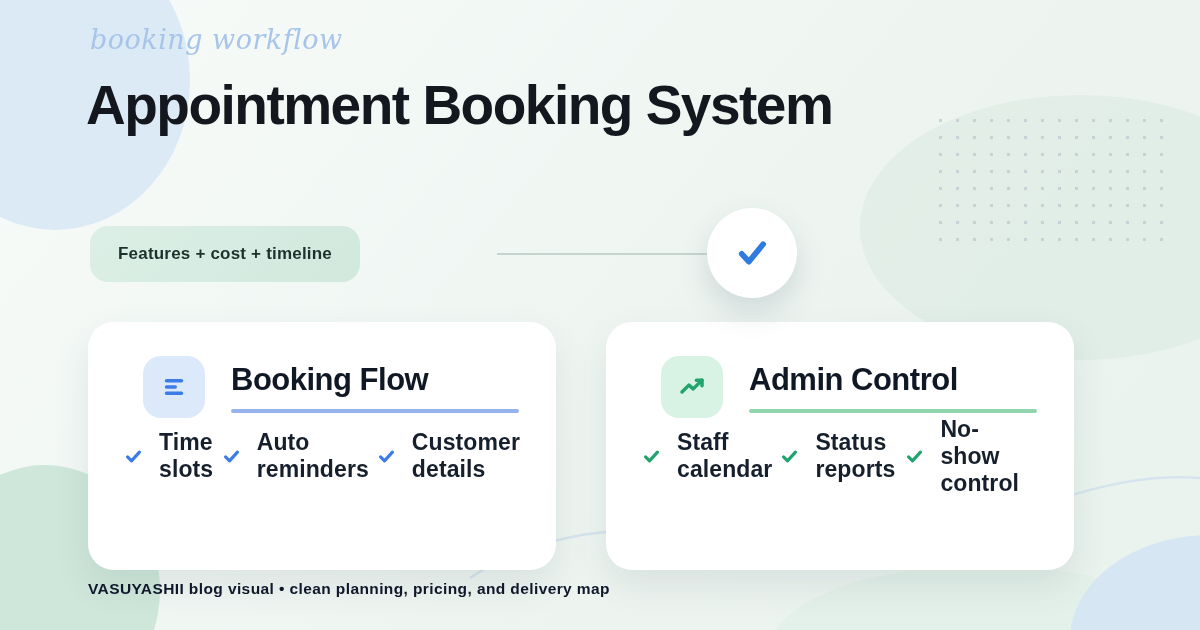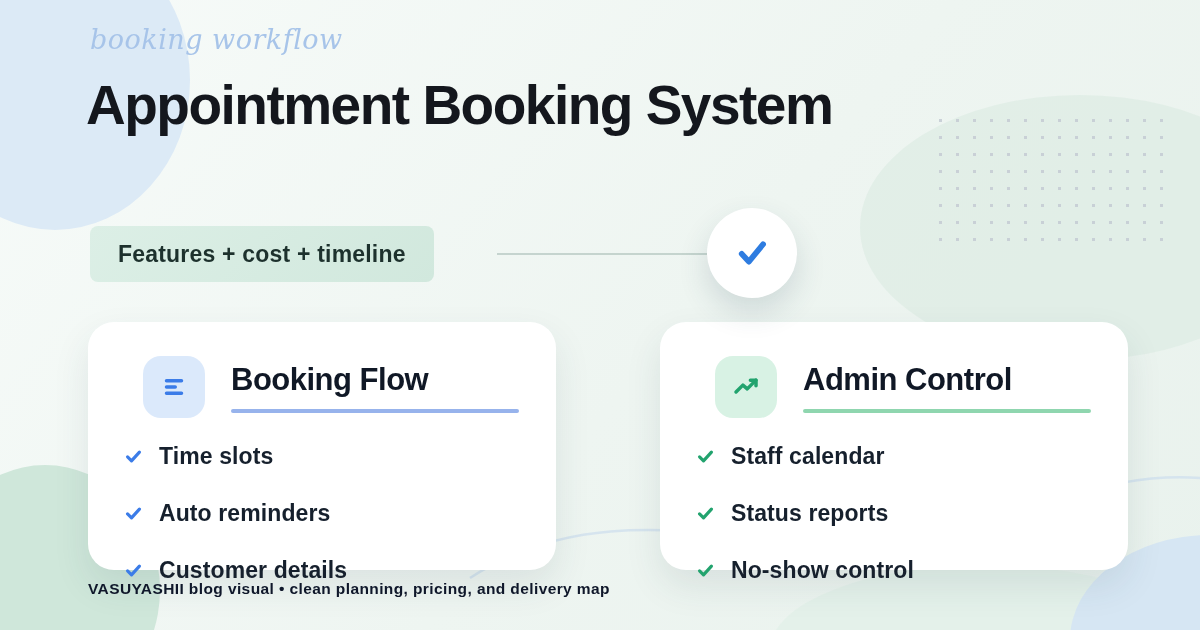--- a/index.html
+++ b/index.html
@@ -29,51 +29,51 @@
     font-size:27px;color:#a7c4e9;letter-spacing:.5px;text-align:center;
   }
   .page-title{
     position:absolute;left:86px;top:36px;z-index:3;
     font-size:55px;font-weight:900;color:#14171d;letter-spacing:-1.5px;
   }
 
   
   .badge{
     position:absolute;left:90px;top:226px;height:56px;z-index:3;
-    padding:0 28px;border-radius:8px;
+    padding:0 28px;border-radius:18px;
     background:linear-gradient(135deg,#dcefe6,#d1e8dd);
     display:flex;align-items:center;
-    font-size:23px;font-weight:800;color:#1d312d;letter-spacing:.2px;
+    font-size:17px;font-weight:800;color:#1d312d;letter-spacing:.2px;
   }
   .connector{position:absolute;left:497px;top:253px;width:212px;height:2px;background:#a3b8b1;opacity:.55;z-index:2;}
   .checkpoint{
     position:absolute;left:707px;top:208px;width:90px;height:90px;z-index:3;
     background:#fff;border-radius:50%;
     box-shadow:0 14px 30px rgba(43,74,94,.16);
     display:flex;align-items:center;justify-content:center;
   }
 
   
   .card{
     position:absolute;top:322px;width:468px;height:248px;z-index:2;
     background:#fff;border-radius:26px;
     box-shadow:0 16px 36px rgba(38,70,83,.10);
     padding:34px 36px;box-sizing:border-box;
   }
   .card-flow{left:88px;}
-  .card-admin{left:660px;}
+  .card-admin{left:606px;}
   .card-head{display:flex;gap:26px;align-items:flex-start;padding-left:19px;}
   .tile{width:62px;height:62px;border-radius:18px;display:flex;align-items:center;justify-content:center;flex:0 0 auto;}
   .tile-blue{background:#dbe9fb;}
   .tile-green{background:#d8f2e4;}
   .card-title{margin:6px 0 0;font-size:31px;font-weight:900;color:#101826;letter-spacing:-.5px;line-height:1.15;}
   .underline{height:4px;width:288px;border-radius:2px;margin-top:11px;}
   .underline-blue{background:#97b3ec;}
   .underline-green{background:#8fd6af;}
-  .feature-list{margin-top:22px;display:flex;flex-direction:column;gap:25px;}
+  .feature-list{margin-top:22px;display:flex;flex-direction:row;gap:8px;}
   .feature-row{display:flex;align-items:center;gap:16px;height:32px;}
   .feature-label{font-size:23px;font-weight:800;color:#16202d;letter-spacing:.1px;}
   .check{display:flex;align-items:center;justify-content:center;flex:0 0 auto;}
 
   .footer-note{
     position:absolute;left:88px;top:580px;z-index:3;
     font-size:15.5px;font-weight:700;color:#0f172a;letter-spacing:.4px;
   }
 </style>
 </head>

